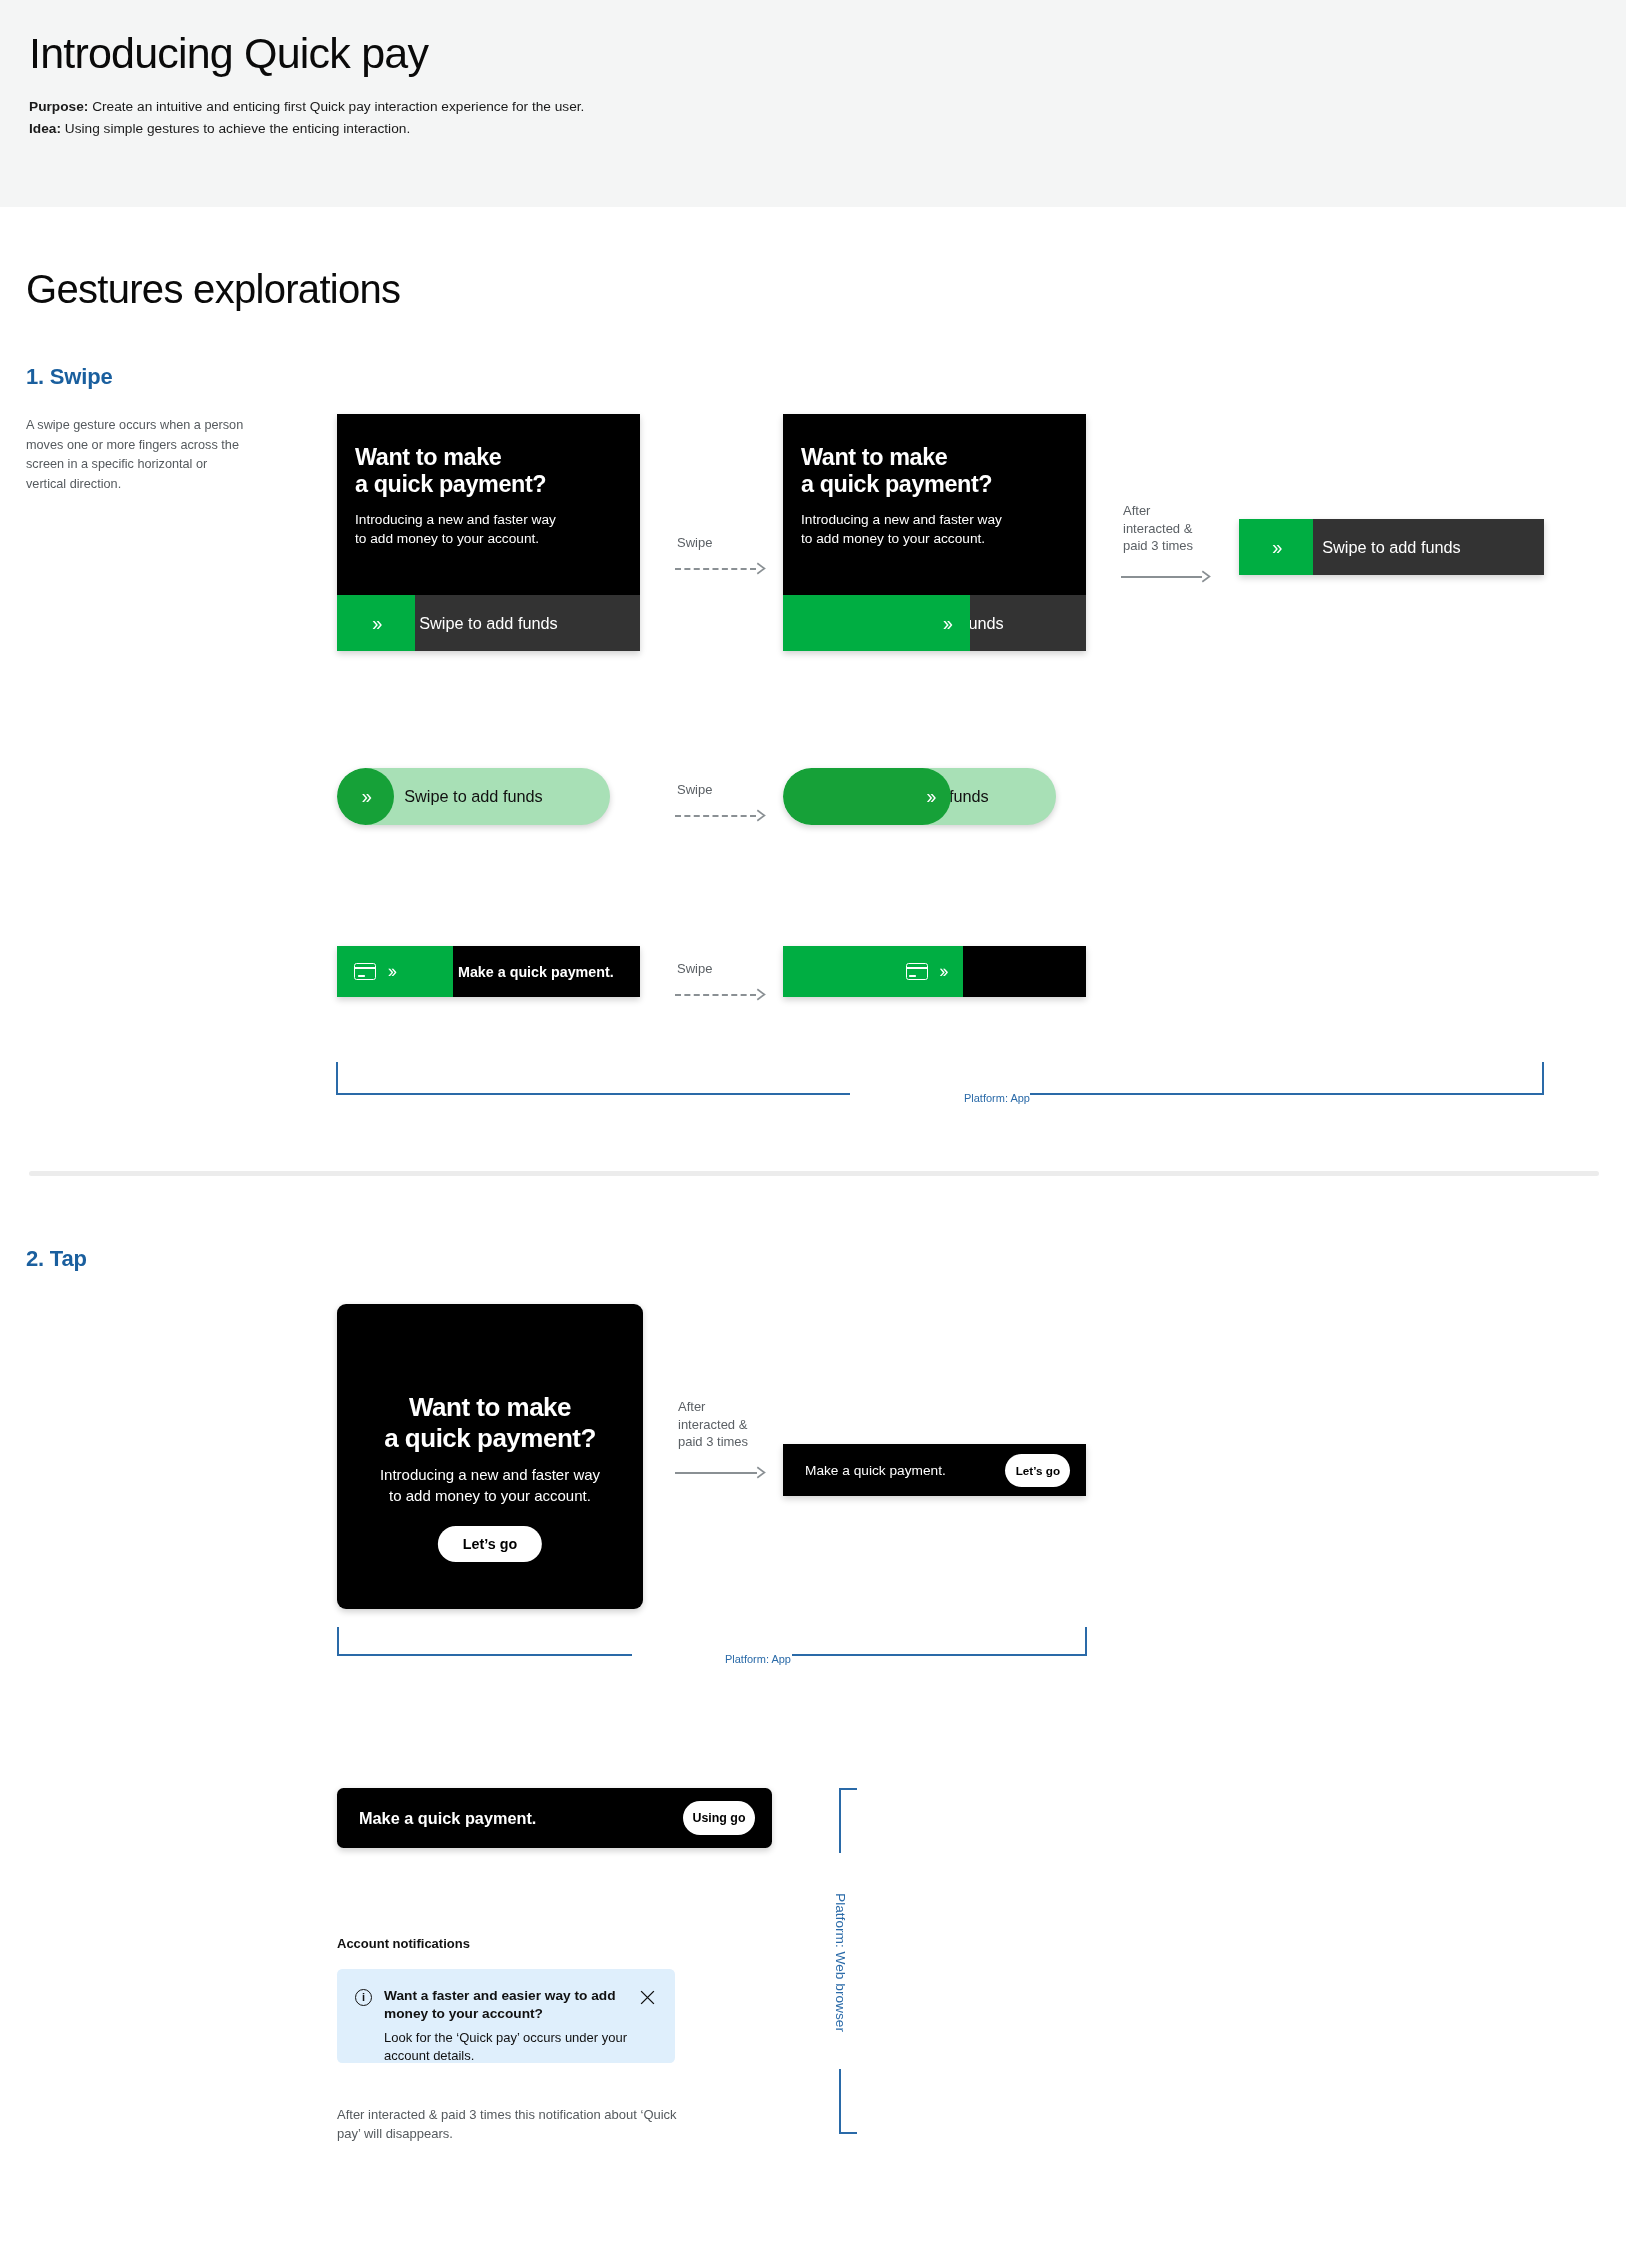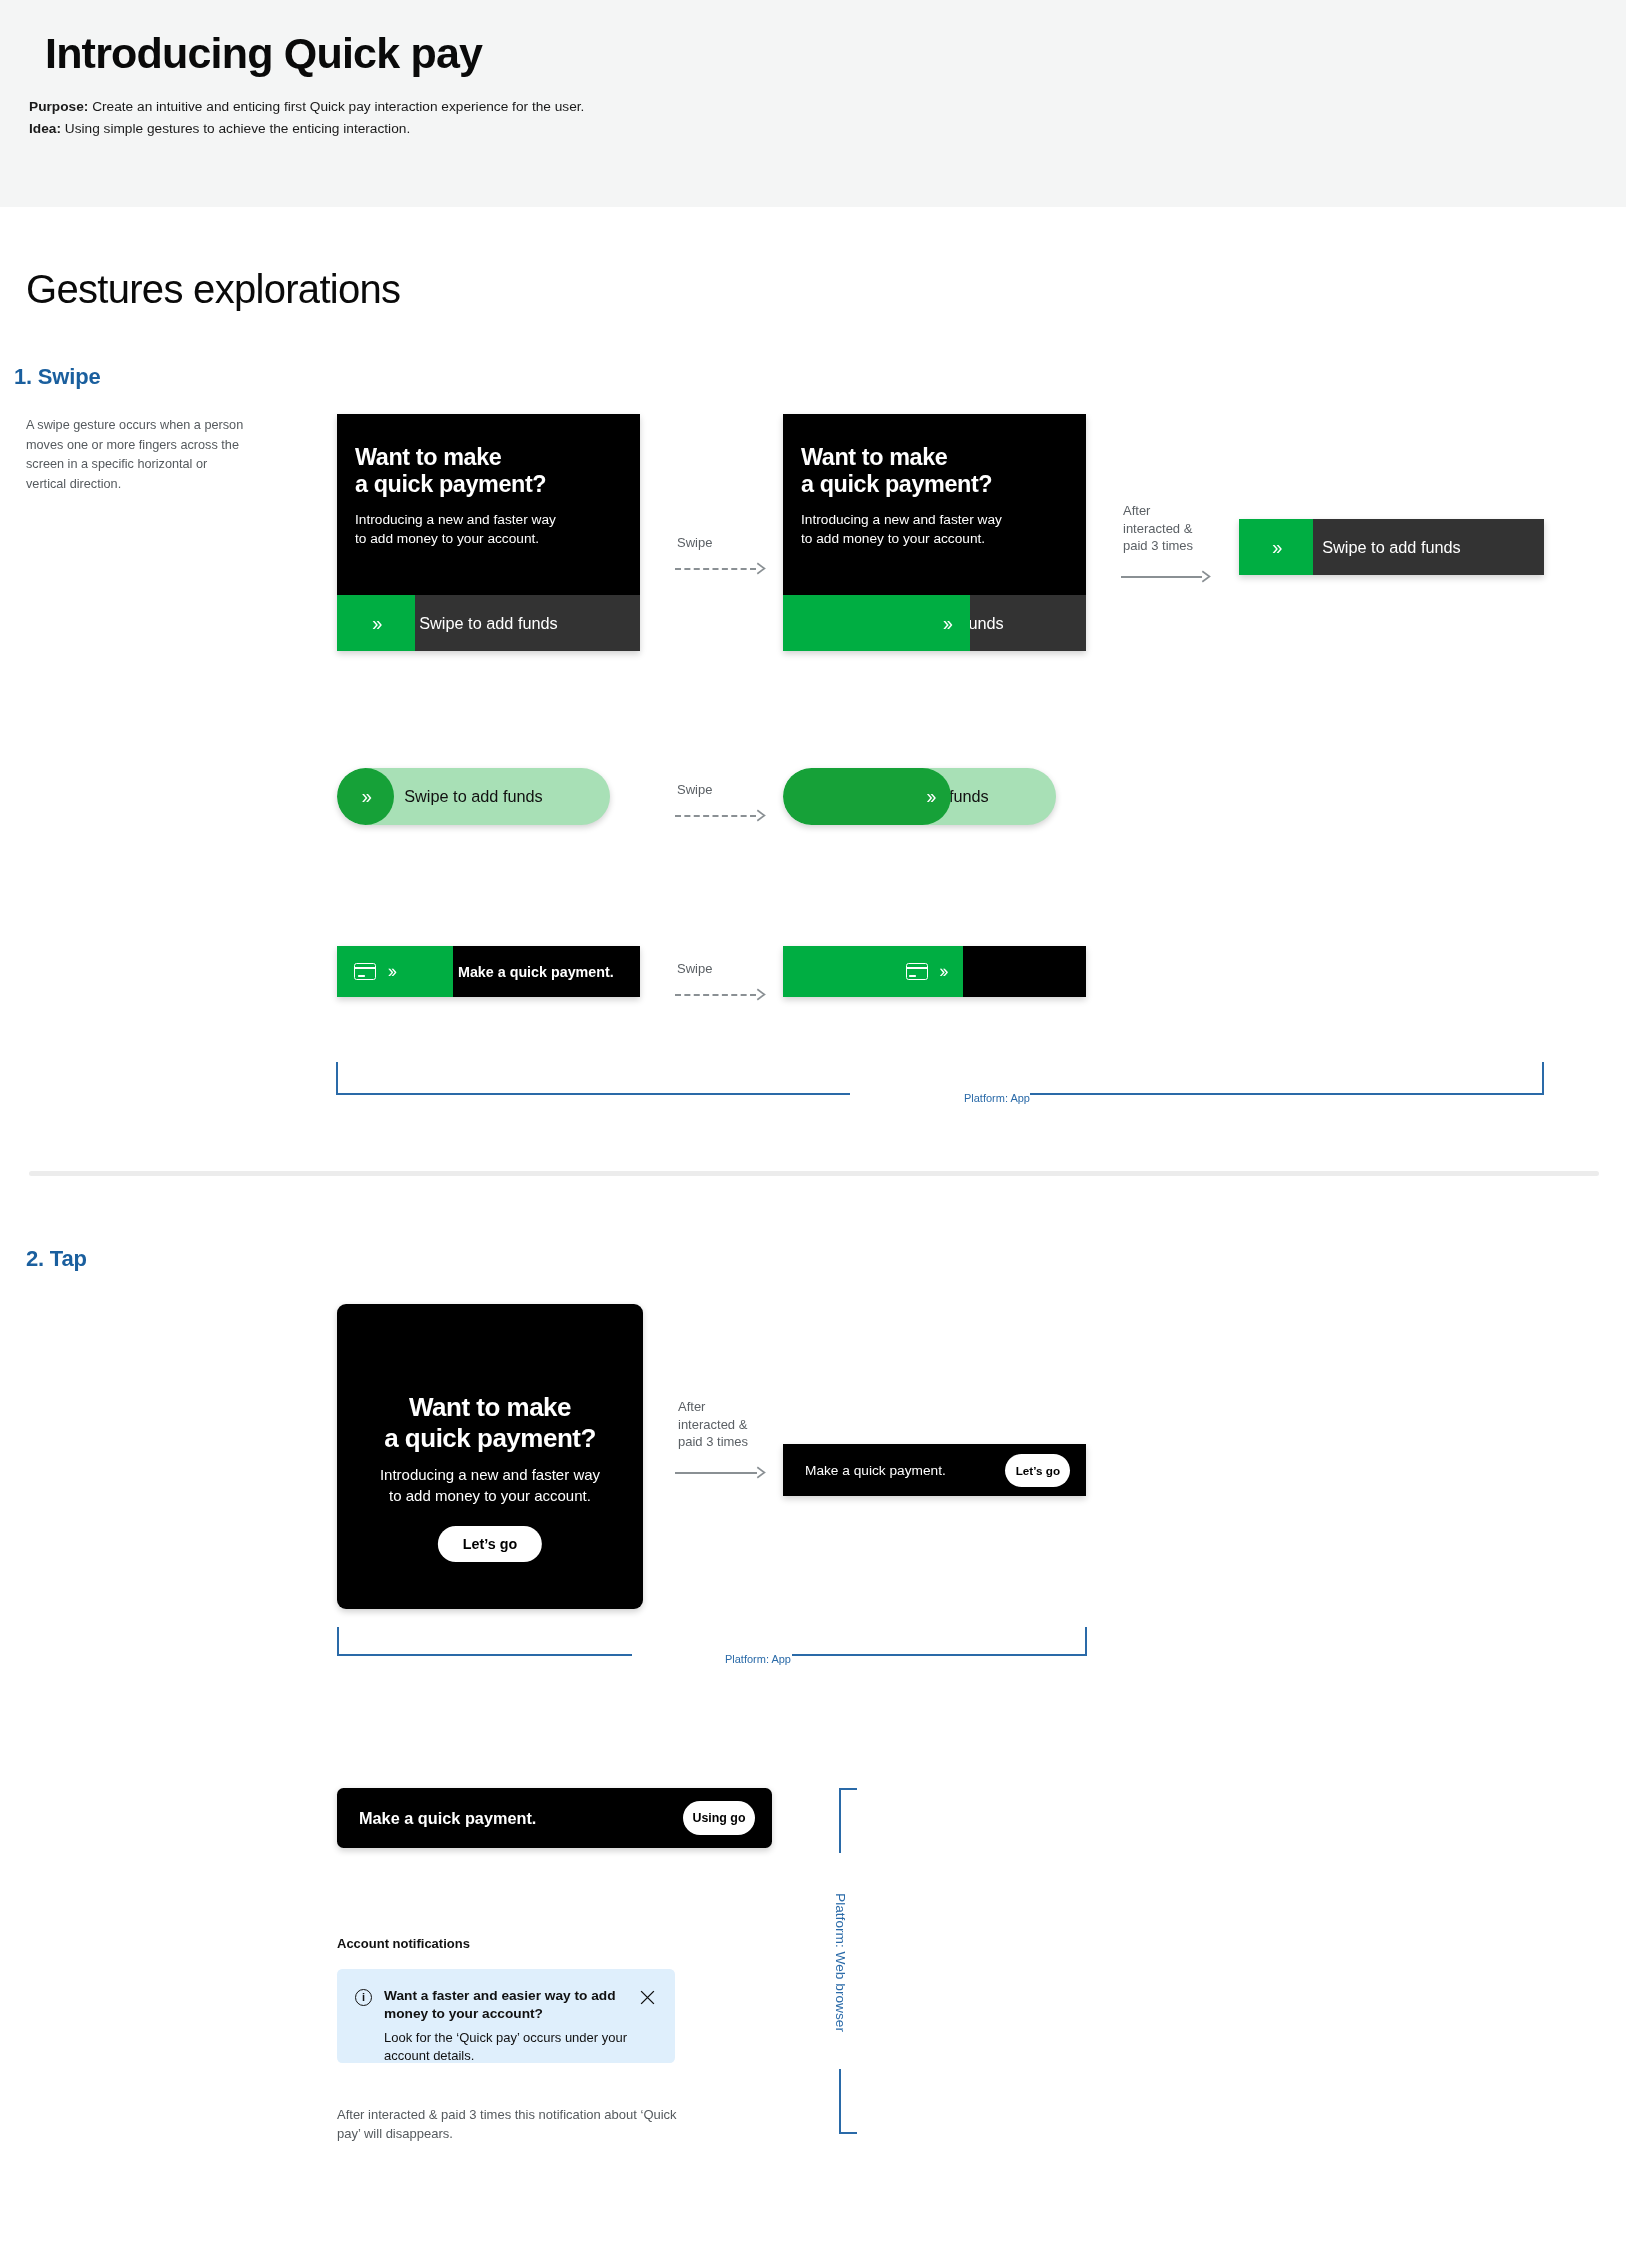--- a/index.html
+++ b/index.html
@@ -7,21 +7,21 @@
     width:1627px;
     background:#ffffff;
     font-family:"Liberation Sans", sans-serif;
     color:#111111;
     -webkit-font-smoothing:antialiased;
   }
   .page{position:relative;width:1627px;height:2261px;overflow:hidden;background:#fff;}
 
   
   .header{position:absolute;left:0;top:0;width:1627px;height:207px;background:#f4f5f5;}
-  .header-title{position:absolute;left:29px;top:29px;font-size:43px;font-weight:700;letter-spacing:-0.8px;color:#0a0a0a;margin-left:16px;}
+  .header-title{position:absolute;left:29px;top:29px;font-size:43px;font-weight:400;letter-spacing:-0.8px;color:#0a0a0a;}
   .header-meta{position:absolute;left:29px;top:96px;font-size:13.7px;line-height:22px;color:#1a1a1a;}
   .header-meta .lbl{font-weight:700;}
   .header-meta .val{font-weight:400;}
   .meta-row{white-space:nowrap;}
 
   
   .section-title{position:absolute;left:26px;top:267px;font-size:40px;font-weight:400;letter-spacing:-0.7px;color:#0a0a0a;}
   .sub-head{position:absolute;font-size:22px;font-weight:700;color:#1a5f9e;letter-spacing:-0.2px;}
   .sub-desc{position:absolute;font-size:12.7px;line-height:19.5px;color:#555a5e;width:228px;}
 
@@ -120,21 +120,21 @@
       </div>
       <div class="meta-row">
         <span class="lbl">Idea:</span>
         <span class="val">Using simple gestures to achieve the enticing interaction.</span>
       </div>
     </div>
   </div>
 
   <div class="section-title">Gestures explorations</div>
 
-  <div class="sub-head" style="left:14px;top:364px;">1. Swipe</div>
+  <div class="sub-head" style="left:26px;top:364px;">1. Swipe</div>
   <div class="sub-desc" style="left:26px;top:416px;width:224px;">A swipe gesture occurs when a person moves one or more fingers across the screen in a specific horizontal or vertical direction.</div>
 
   <div class="promo-card shadowed" style="left:337px;top:414px;width:303px;height:237px;">
     <div class="pc-title">
       <div>Want to make</div>
       <div>a quick payment?</div>
     </div>
     <div class="pc-sub">
       <div>Introducing a new and faster way</div>
       <div>to add money to your account.</div>

